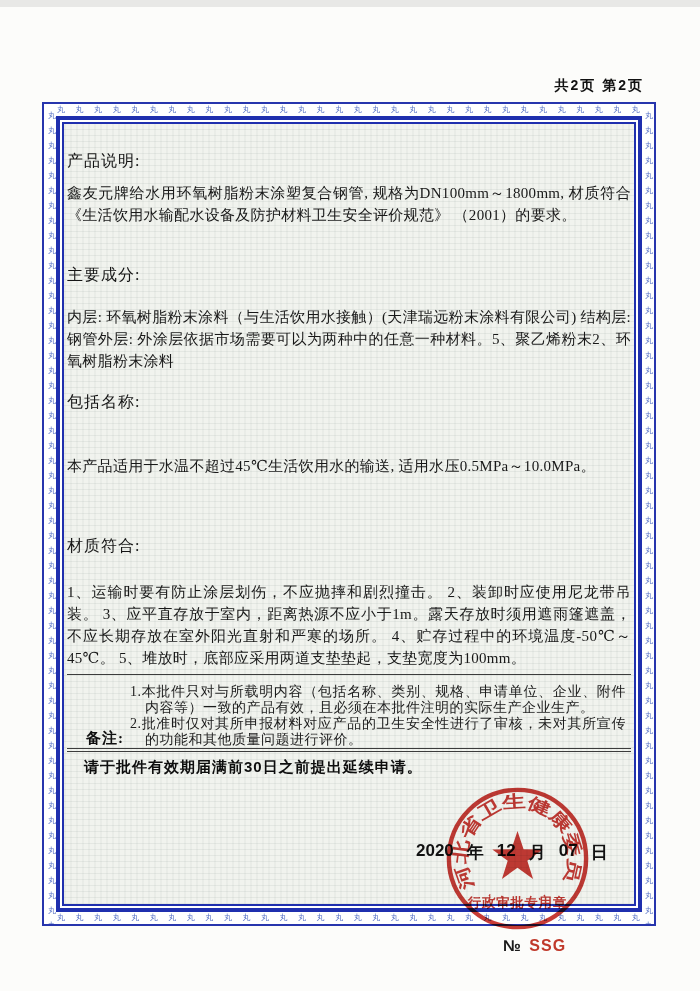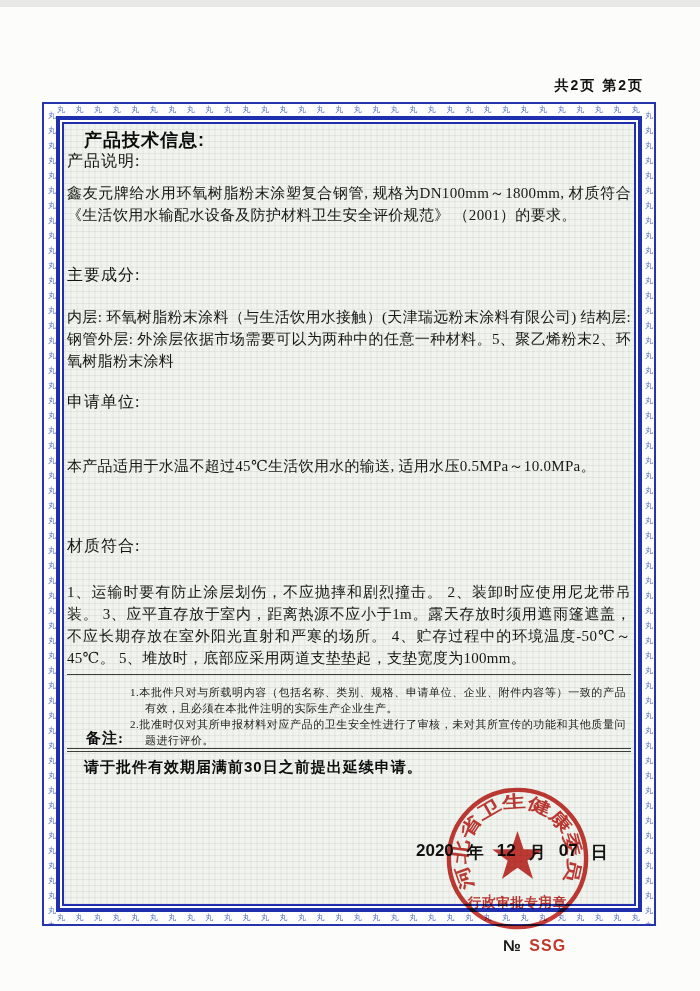--- a/index.html
+++ b/index.html
@@ -57,21 +57,21 @@
   .pos-l2 { top:268px; }
   .pos-b2 { top:331px; }
   .pos-l3 { top:412px; }
   .pos-b3 { top:457px; }
 
   .rule-single { top:550px; border-top:1px solid #3c3c3c; }
   .rule-double { top:624px; height:4px; border-top:1px solid #3c3c3c; border-bottom:1px solid #3c3c3c; }
 
   .remarks { top:560px; display:flex; align-items:flex-end; left:22px !important; right:8px !important; }
   .remarks-label { font-weight:bold; font-size:15px; letter-spacing:1px; white-space:nowrap; margin-right:6px; color:#101010; }
-  .remark-item { font-size:11px; line-height:16px; letter-spacing:0.5px;
+  .remark-item { font-size:14px; line-height:16px; letter-spacing:0.5px;
     padding-left:15px; text-indent:-15px; color:#1c1c1c; text-align:justify; }
 
   .renewal { top:634px; left:20px !important;
     font-family:"Liberation Sans","DejaVu Sans",sans-serif;
     font-weight:bold; font-size:15px; letter-spacing:1px; color:#0e0e0e; }
 
   .issue-date {
     position:absolute; left:416px; top:834px; display:flex; gap:13px;
     font-family:"Liberation Sans","DejaVu Sans",sans-serif;
     font-weight:bold; font-size:17px; color:#111; z-index:2;
@@ -98,29 +98,28 @@
   <div class="frame">
     <div class="micro top">丸 丸 丸 丸 丸 丸 丸 丸 丸 丸 丸 丸 丸 丸 丸 丸 丸 丸 丸 丸 丸 丸 丸 丸 丸 丸 丸 丸 丸 丸 丸 丸 丸 丸 丸 丸 丸 丸 丸 丸 丸 丸 丸 丸 丸 丸 丸 丸 丸 丸 丸 丸 丸 丸 丸 丸 丸 丸 丸 丸 丸 丸 丸 丸 丸 丸 丸 丸 丸 丸 </div>
     <div class="micro bottom">丸 丸 丸 丸 丸 丸 丸 丸 丸 丸 丸 丸 丸 丸 丸 丸 丸 丸 丸 丸 丸 丸 丸 丸 丸 丸 丸 丸 丸 丸 丸 丸 丸 丸 丸 丸 丸 丸 丸 丸 丸 丸 丸 丸 丸 丸 丸 丸 丸 丸 丸 丸 丸 丸 丸 丸 丸 丸 丸 丸 丸 丸 丸 丸 丸 丸 丸 丸 丸 丸 </div>
     <div class="micro left">丸 丸 丸 丸 丸 丸 丸 丸 丸 丸 丸 丸 丸 丸 丸 丸 丸 丸 丸 丸 丸 丸 丸 丸 丸 丸 丸 丸 丸 丸 丸 丸 丸 丸 丸 丸 丸 丸 丸 丸 丸 丸 丸 丸 丸 丸 丸 丸 丸 丸 丸 丸 丸 丸 丸 丸 丸 丸 丸 丸 丸 丸 丸 丸 丸 丸 丸 丸 丸 丸 丸 丸 丸 丸 丸 丸 丸 丸 丸 丸 丸 丸 丸 丸 丸 丸 丸 丸 丸 丸 </div>
     <div class="micro right">丸 丸 丸 丸 丸 丸 丸 丸 丸 丸 丸 丸 丸 丸 丸 丸 丸 丸 丸 丸 丸 丸 丸 丸 丸 丸 丸 丸 丸 丸 丸 丸 丸 丸 丸 丸 丸 丸 丸 丸 丸 丸 丸 丸 丸 丸 丸 丸 丸 丸 丸 丸 丸 丸 丸 丸 丸 丸 丸 丸 丸 丸 丸 丸 丸 丸 丸 丸 丸 丸 丸 丸 丸 丸 丸 丸 丸 丸 丸 丸 丸 丸 丸 丸 丸 丸 丸 丸 丸 丸 </div>
 
     <div class="frame-inner">
       <div class="frame-inner2">
         <div class="content">
 
-          <div class="doc-title">产品技术信息:</div>
 
           <div class="sec-label pos-l0">产品说明:</div>
           <div class="sec-body  pos-b0">鑫友元牌给水用环氧树脂粉末涂塑复合钢管, 规格为DN100mm～1800mm, 材质符合《生活饮用水输配水设备及防护材料卫生安全评价规范》 （2001）的要求。</div>
 
           <div class="sec-label pos-l1">主要成分:</div>
           <div class="sec-body  pos-b1">内层: 环氧树脂粉末涂料（与生活饮用水接触）(天津瑞远粉末涂料有限公司)  结构层:钢管外层: 外涂层依据市场需要可以为两种中的任意一种材料。5、聚乙烯粉末2、环氧树脂粉末涂料</div>
 
-          <div class="sec-label pos-l2">申请单位:</div>
+          <div class="sec-label pos-l2">包括名称:</div>
           <div class="sec-body  pos-b2">本产品适用于水温不超过45℃生活饮用水的输送, 适用水压0.5MPa～10.0MPa。</div>
 
           <div class="sec-label pos-l3">材质符合:</div>
           <div class="sec-body  pos-b3">1、运输时要有防止涂层划伤，不应抛摔和剧烈撞击。 2、装卸时应使用尼龙带吊装。 3、应平直存放于室内，距离热源不应小于1m。露天存放时须用遮雨篷遮盖，不应长期存放在室外阳光直射和严寒的场所。 4、贮存过程中的环境温度-50℃～45℃。 5、堆放时，底部应采用两道支垫垫起，支垫宽度为100mm。</div>
 
           <div class="rule-single"></div>
 
           <div class="remarks">
             <span class="remarks-label">备注:</span>
             <span>

